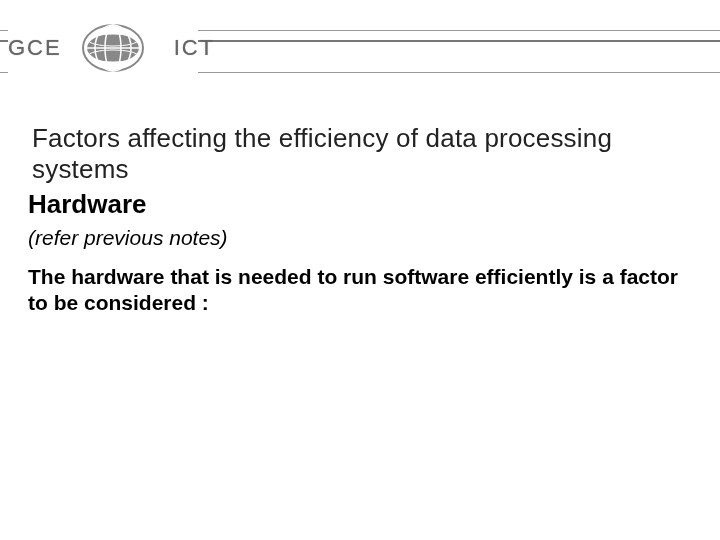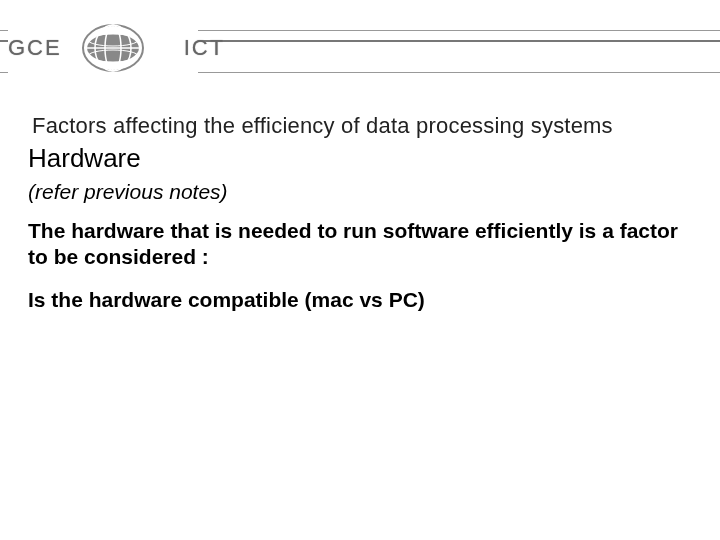--- a/index.html
+++ b/index.html
@@ -35,40 +35,40 @@
       align-items: center;
       gap: 19px;
     }
     .logo-text {
       font-family: Impact, "Arial Black", sans-serif;
       font-size: 22px;
       letter-spacing: 2px;
       color: #666;
       text-shadow: 0 0 1px #888;
     }
-    .logo-text.right { margin-left: 20px; }
+    .logo-text.right { margin-left: 10px; }
     .globe-wrap {
       width: 64px;
       height: 64px;
       position: relative;
       flex-shrink: 0;
     }
     .content {
       padding: 10px 28px 0 28px;
     }
     .slide-title {
-      font-size: 22px;
+      font-size: 26px;
       font-weight: 400;
       color: #222;
-      margin: 8px 0 4px 4px;
+      margin: 18px 0 4px 4px;
       letter-spacing: 0.2px;
     }
     .section-heading {
       font-size: 26px;
-      font-weight: 400;
+      font-weight: 700;
       color: #000;
       margin: 2px 0 6px 0;
     }
     .refer-note {
       font-size: 21px;
       font-style: italic;
       font-weight: 400;
       color: #000;
       margin-bottom: 14px;
     }
@@ -102,14 +102,13 @@
     </span>
     <span class="logo-text right">ICT</span>
   </div>
 </div>
 
 <div class="content">
   <div class="slide-title">Factors affecting the efficiency of data processing systems</div>
   <div class="section-heading">Hardware</div>
   <div class="refer-note">(refer previous notes)</div>
   <div class="body-text">The hardware that is needed to run software efficiently is a factor to be considered :</div>
-  <div class="body-text">Is the hardware compatible (mac vs PC)</div>
 </div>
 
 </body></html>

